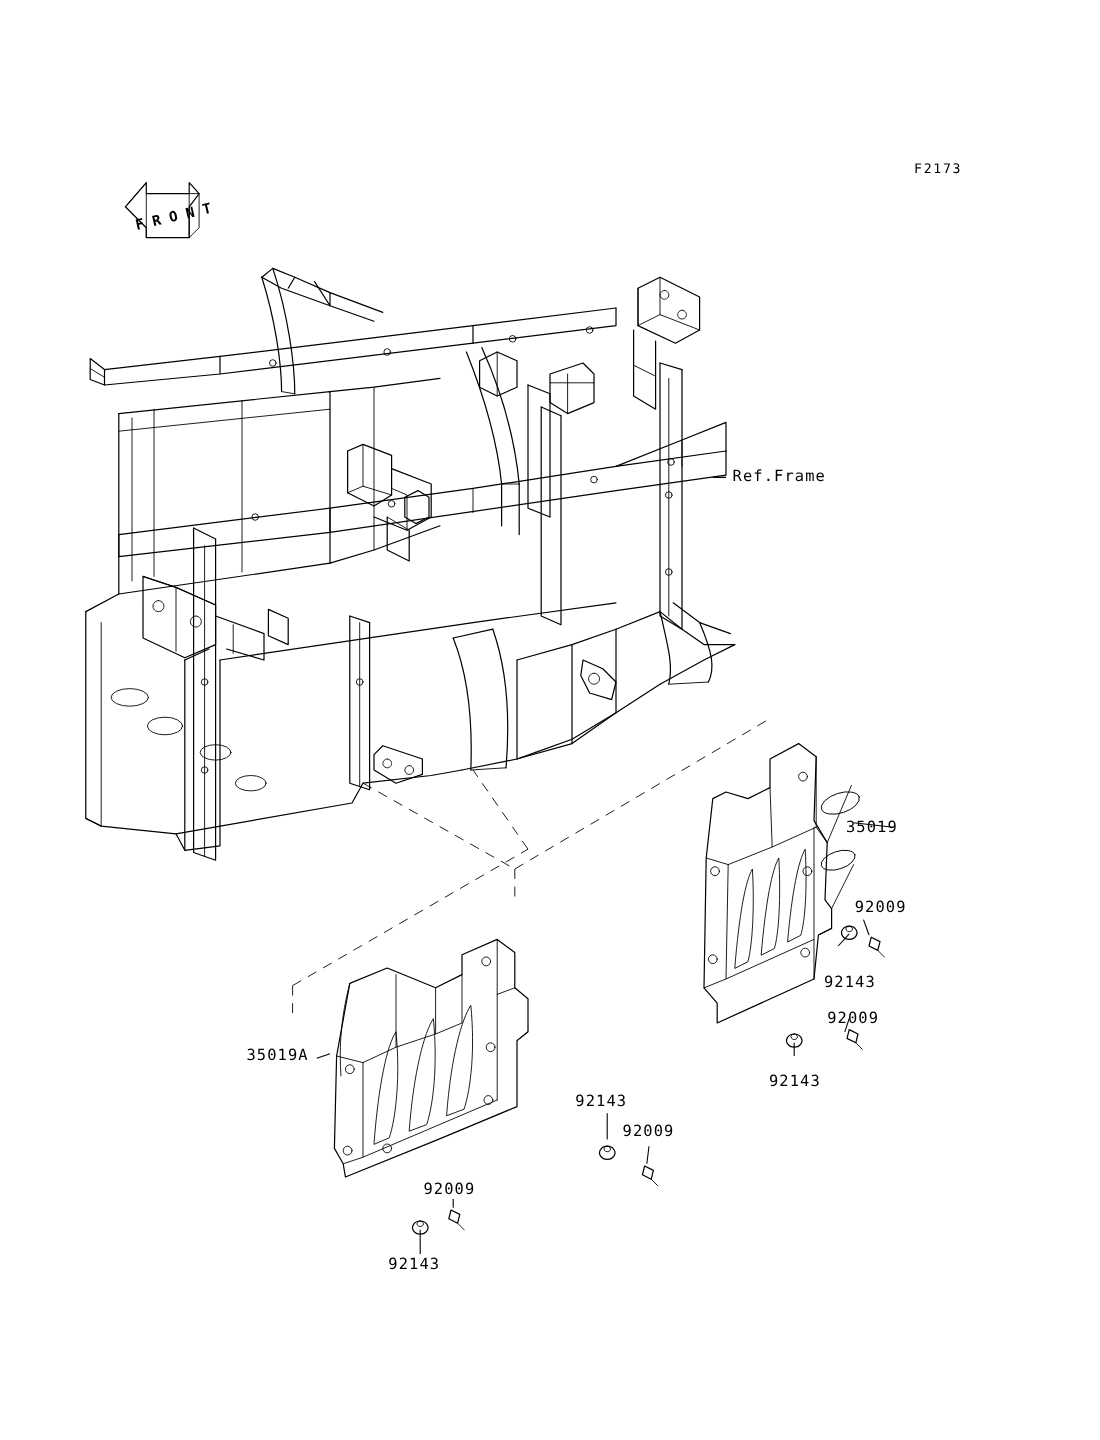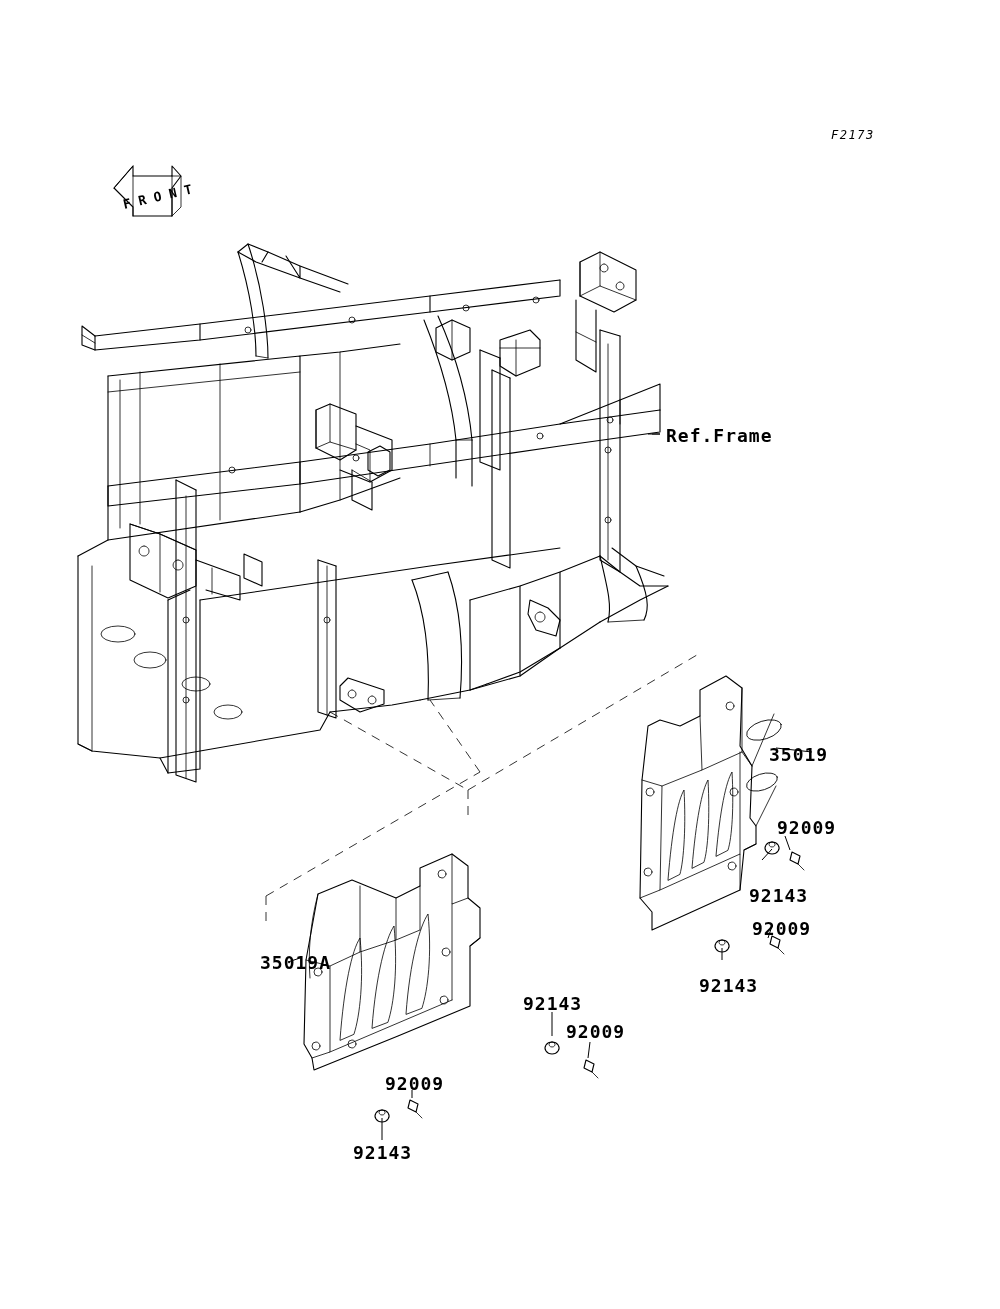--- a/index.html
+++ b/index.html
@@ -13,22 +13,22 @@
   #page {
     position: relative;
     width: 1000px;
     height: 1309px;
     background: #ffffff;
     overflow: hidden;
   }
   .label {
     position: absolute;
     font-family: "DejaVu Sans Mono", monospace;
-    font-size: 18px;
-    font-weight: bold;
+    font-size: 14px;
+    font-weight: normal;
     color: #000000;
     letter-spacing: 1px;
     white-space: nowrap;
   }
   .label.small {
     font-size: 12px;
     font-weight: normal;
     letter-spacing: 1.5px;
   }
   #diagram-svg {
@@ -330,26 +330,26 @@
       <path class="fillwhite" d="M382 1110 a7 6 0 1 0 0.1 0 Z"></path>
       <path class="ln-thin" d="M382 1110 a3 2.5 0 1 0 0.1 0"></path>
       <path class="fillwhite" d="M410 1100 l8 4 l-2 8 l-8 -4 Z"></path>
       <path class="ln-thin" d="M416 1112 l6 6"></path>
       <path class="ln-lead" d="M412 1098 L412 1090"></path>
       <path class="ln-lead" d="M382 1118 L382 1140"></path>
     </g>
 
   </svg>
 
-  <div class="label small" style="left:831px; top:128px;font-style:italic;">F2173</div>
+  <div class="label small" style="left:831px; top:146px;">F2173</div>
 
   <div class="label" style="left:666px; top:425px;">Ref.Frame</div>
 
   <div class="label" style="left:769px; top:744px;">35019</div>
-  <div class="label" style="left:224px; top:952px;margin-left:36px;">35019A</div>
+  <div class="label" style="left:224px; top:952px;">35019A</div>
 
   <div class="label" style="left:777px; top:817px;">92009</div>
   <div class="label" style="left:749px; top:885px;">92143</div>
   <div class="label" style="left:752px; top:918px;">92009</div>
   <div class="label" style="left:699px; top:975px;">92143</div>
 
   <div class="label" style="left:523px; top:993px;">92143</div>
   <div class="label" style="left:566px; top:1021px;">92009</div>
   <div class="label" style="left:385px; top:1073px;">92009</div>
   <div class="label" style="left:353px; top:1142px;">92143</div>

